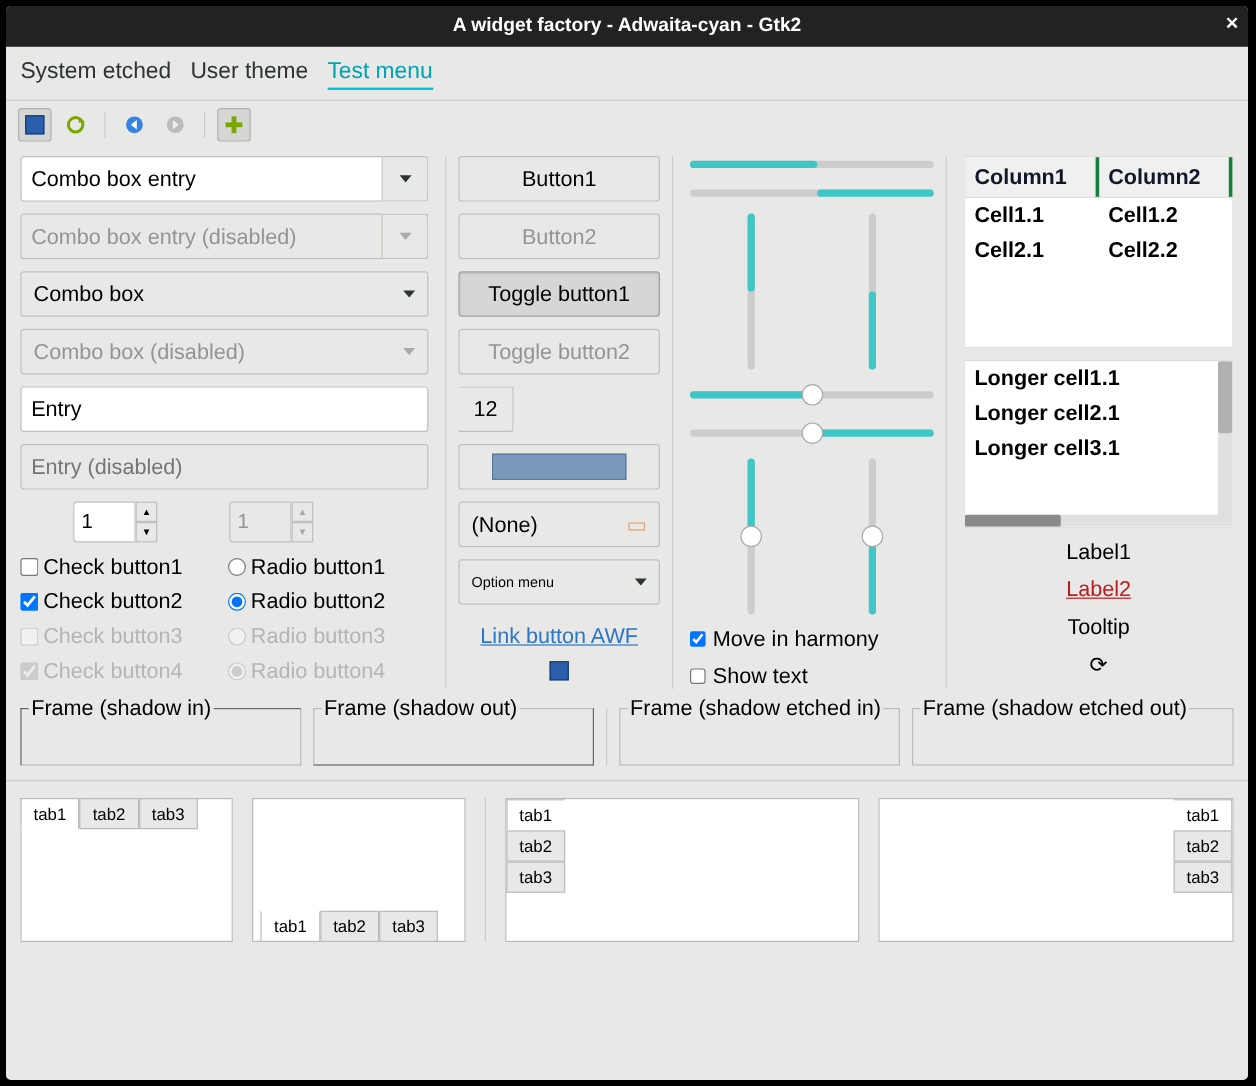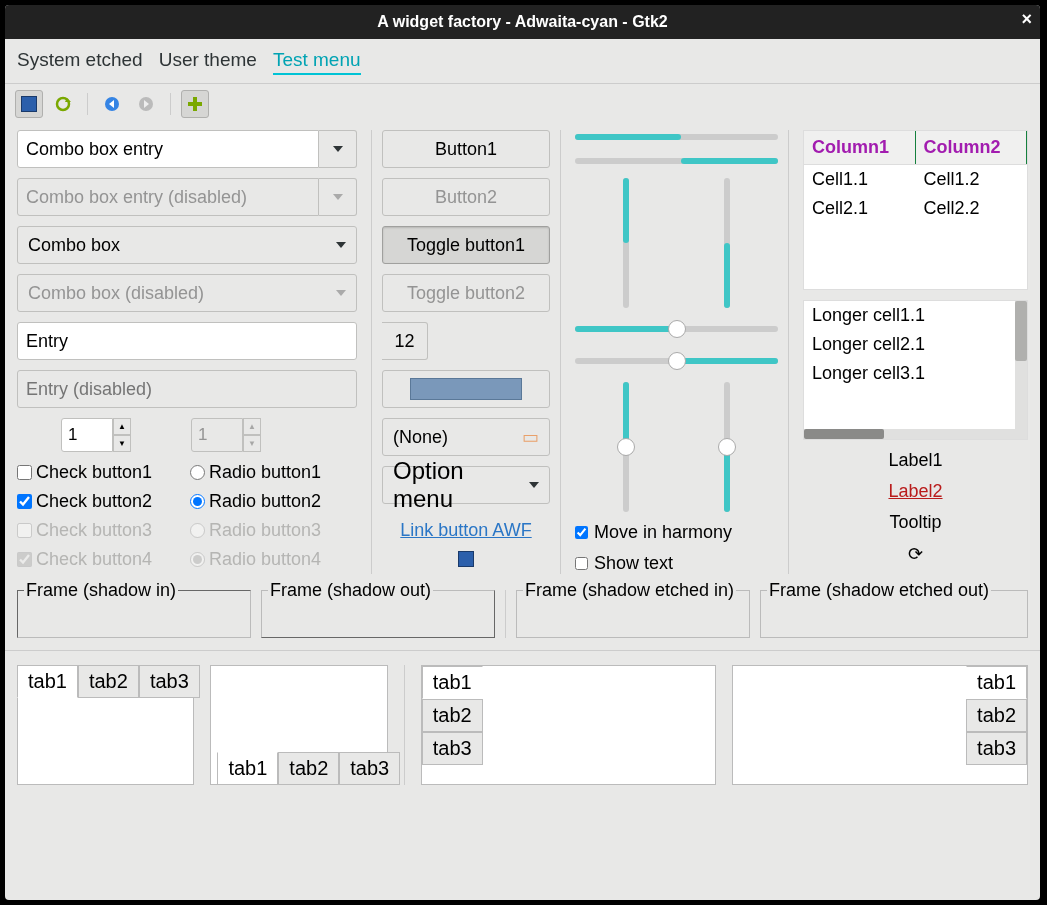--- a/index.html
+++ b/index.html
@@ -40,39 +40,39 @@
 .check-radio-grid input { width: 15px; height: 15px; }
 .btn { height: 38px; background: #e8e8e7; border: 1px solid #c0c0be; border-radius: 3px; font-size: 18px; cursor: pointer; }
 .btn:disabled { color: #949494; }
 .btn.toggle-on { background: #d6d6d4; border-color: #a0a09e; box-shadow: inset 0 1px 2px rgba(0,0,0,0.15); }
 .font-row { display: flex; gap: 0; }
 .font-row .btn { flex: 1; border-radius: 3px 0 0 3px; }
 .font-row .size { width: 46px; height: 38px; border: 1px solid #c0c0be; border-left: none; display: flex; align-items: center; justify-content: center; font-size: 18px; border-radius: 0 3px 3px 0; }
 .color-btn { height: 38px; border: 1px solid #c0c0be; border-radius: 3px; display: flex; align-items: center; justify-content: center; background: #e8e8e7; }
 .color-swatch { width: 112px; height: 22px; background: #7a98ba; border: 1px solid #5a7898; }
 .file-btn { height: 38px; border: 1px solid #c0c0be; border-radius: 3px; display: flex; align-items: center; justify-content: space-between; padding: 0 10px; font-size: 18px; background: #e8e8e7; }
-.option-menu { height: 38px; border: 1px solid #c0c0be; border-radius: 3px; display: flex; align-items: center; justify-content: space-between; padding: 0 10px; font-size: 24px; background: #e8e8e7; }
+.option-menu { height: 38px; border: 1px solid #c0c0be; border-radius: 3px; display: flex; align-items: center; justify-content: space-between; padding: 0 10px; font-size: 12px; background: #e8e8e7; }
 .link-btn { color: #2a76c6; text-decoration: underline; text-align: center; font-size: 18px; cursor: pointer; margin-top: 6px; }
 .progress-h { height: 6px; background: #ccc; border-radius: 3px; position: relative; margin: 4px 0; }
 .progress-h .fill { position: absolute; height: 100%; background: #3fc6c6; border-radius: 3px; }
 .vert-bars { display: flex; justify-content: space-around; height: 130px; }
 .vert-bar { width: 6px; background: #ccc; border-radius: 3px; position: relative; }
 .vert-bar .fill { position: absolute; bottom: 0; width: 100%; background: #3fc6c6; border-radius: 3px; }
 .hslider { height: 6px; background: #ccc; border-radius: 3px; position: relative; margin: 8px 0; }
 .hslider .fill { position: absolute; height: 100%; background: #3fc6c6; border-radius: 3px; }
 .hslider .thumb { position: absolute; width: 18px; height: 18px; background: #fff; border: 1px solid #aaa; border-radius: 50%; top: -6px; transform: translateX(-50%); }
 .vsliders { display: flex; justify-content: space-around; height: 130px; }
 .vslider { width: 6px; background: #ccc; border-radius: 3px; position: relative; }
 .vslider .fill { position: absolute; width: 100%; background: #3fc6c6; border-radius: 3px; }
 .vslider .thumb { position: absolute; width: 18px; height: 18px; background: #fff; border: 1px solid #aaa; border-radius: 50%; left: -6px; transform: translateY(-50%); }
 .check-label { display: flex; align-items: center; gap: 6px; font-size: 18px; }
 .table { background: #fff; border: 1px solid #ddd; font-size: 18px; }
 .table .hdr { display: flex; background: #f0f0ef; border-bottom: 1px solid #ddd; }
-.table .hdr div { flex: 1; padding: 6px 8px; color: #a21caf; font-weight: bold; border-right: 1px solid #15803d; }
-.table .row { display: flex; }
+.table .hdr div { flex: 1; padding: 6px 8px; color: #0f172a; font-weight: bold; border-right: 3px solid #15803d; }
+.table .row { display: flex; font-weight: bold; }
 .table .row div { flex: 1; padding: 4px 8px; }
 .table.t1 { height: 160px; }
 .table.t2 { height: 140px; overflow: hidden; position: relative; }
 .table.t2 .scroll { position: absolute; right: 0; top: 0; width: 12px; height: 100%; background: #e0e0df; }
 .table.t2 .scroll .thumb { width: 100%; height: 60px; background: #b0b0ae; border-radius: 2px; }
 .table.t2 .hscroll { position: absolute; left: 0; bottom: 0; right: 12px; height: 10px; background: #e0e0df; }
 .table.t2 .hscroll .thumb { height: 100%; width: 80px; background: #8a8a88; border-radius: 2px; }
 .lbl { text-align: center; font-size: 18px; }
 .lbl.dim { color: #b91c1c; text-decoration: underline; }
 .frames { display: flex; gap: 10px; padding: 6px 12px; }
@@ -80,21 +80,21 @@
 .frame .legend { position: absolute; top: -11px; left: 6px; background: #e8e8e7; padding: 0 2px; }
 .frame.in { border-style: inset; }
 .frame.out { border-style: outset; }
 .frame.etched-in { border: 1px groove #bbb; }
 .frame.etched-out { border: 1px ridge #bbb; padding-left: 42px; }
 .notebooks { display: flex; gap: 16px; padding: 14px 12px; border-top: 1px solid #ccc; margin-top: 6px; }
 .nb { border: 1px solid #bbb; background: #fff; position: relative; }
 .nb .content-area { min-width: 120px; min-height: 90px; }
 .nb1 { width: 180px; height: 120px; }
 .nb1 .tabs { display: flex; position: absolute; top: -1px; left: -1px; }
-.nb-tab { padding: 4px 10px; border: 1px solid #bbb; background: #e8e8e7; font-size: 20px; cursor: pointer; }
+.nb-tab { padding: 4px 10px; border: 1px solid #bbb; background: #e8e8e7; font-size: 14px; cursor: pointer; }
 .nb-tab.active { background: #fff; border-bottom: 1px solid #fff; }
 .nb2 { width: 180px; height: 120px; }
 .nb2 .tabs { display: flex; position: absolute; bottom: -1px; left: 6px; }
 .nb2 .nb-tab.active { border-top: 1px solid #fff; border-bottom: 1px solid #bbb; }
 .nb3 { width: 300px; height: 120px; display: flex; }
 .nb3 .tabs { display: flex; flex-direction: column; }
 .nb3 .nb-tab.active { border-right: 1px solid #fff; background: #fff; }
 .nb4 { width: 300px; height: 120px; display: flex; }
 .nb4 .tabs { display: flex; flex-direction: column; margin-left: auto; }
 .nb4 .nb-tab.active { border-left: 1px solid #fff; background: #fff; }

